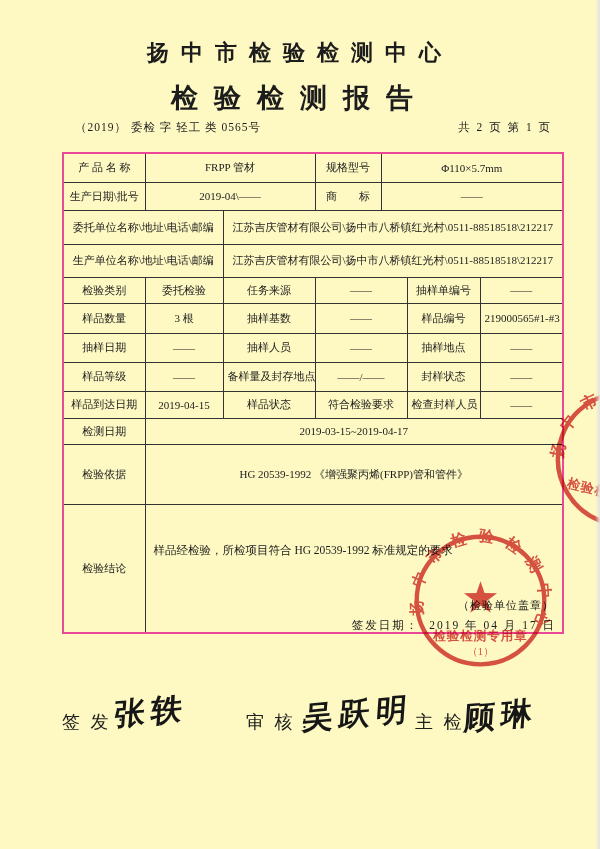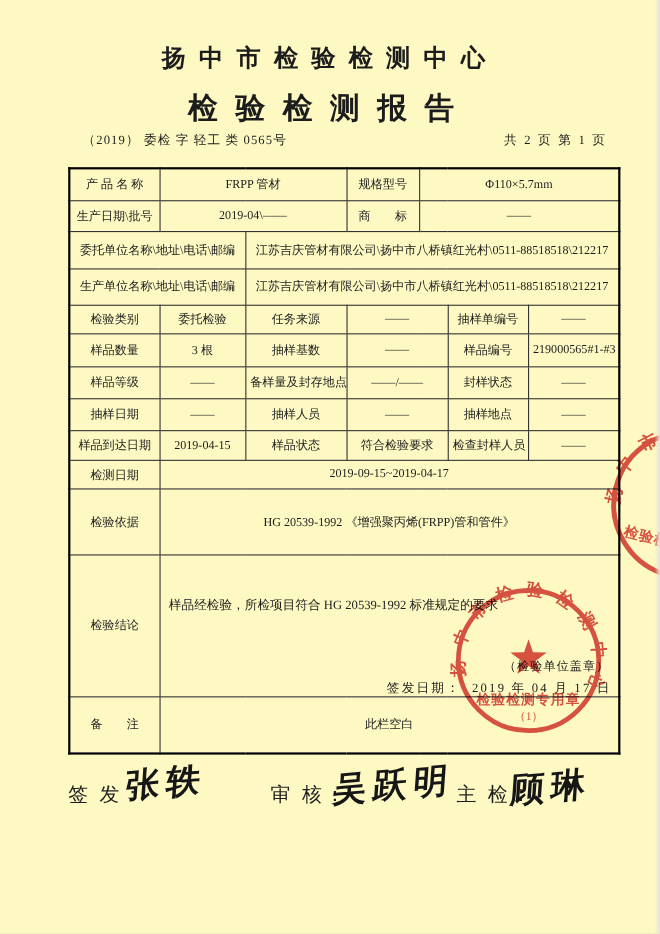--- a/index.html
+++ b/index.html
@@ -13,21 +13,21 @@
     background:linear-gradient(to left,#e2e2e2,rgba(255,255,255,0));}
   .t1{position:absolute;top:38px;left:0;width:100%;text-align:center;
     font-size:22px;font-weight:bold;letter-spacing:12px;}
   .t2{position:absolute;top:80px;left:0;width:100%;text-align:center;
     font-size:27px;font-weight:bold;letter-spacing:16px;}
   .hdr-no{position:absolute;top:120px;left:75px;font-size:11.5px;letter-spacing:1px;}
   .hdr-page{position:absolute;top:120px;right:48px;font-size:11.5px;letter-spacing:2px;}
   table.doc{
     position:absolute;left:62px;top:152px;width:500px;
     border-collapse:collapse;table-layout:fixed;
-    border:2px solid #000000;
+    border:2px solid #ec4899;
   }
   table.doc td{
     border:1px solid #333;font-size:11px;text-align:center;
     vertical-align:middle;padding:0 4px;white-space:pre;overflow:hidden;
   }
   td.left{text-align:left;padding-left:8px;}
   td.tight{font-size:10px;letter-spacing:0;margin-left:29px;}
   td.small{font-size:10px;}
   td.rel{position:relative;}
   .concl-text{position:absolute;top:38px;left:8px;font-size:11.5px;white-space:pre;}
@@ -97,62 +97,58 @@
     </tr>
     <tr style="height:30px">
       <td>样品数量</td>
       <td>3 根</td>
       <td>抽样基数</td>
       <td colspan="2">——</td>
       <td>样品编号</td>
       <td class="tight">219000565#1-#3</td>
     </tr>
     <tr style="height:29px">
+      <td>抽样日期</td>
+      <td>——</td>
+      <td>抽样人员</td>
+      <td colspan="2">——</td>
+      <td>抽样地点</td>
+      <td>——</td>
+    </tr>
+    <tr style="height:29px">
       <td>样品等级</td>
       <td>——</td>
       <td class="tight">备样量及封存地点</td>
       <td colspan="2">——/——</td>
       <td>封样状态</td>
-      <td>——</td>
-    </tr>
-    <tr style="height:29px">
-      <td>抽样日期</td>
-      <td>——</td>
-      <td>抽样人员</td>
-      <td colspan="2">——</td>
-      <td>抽样地点</td>
       <td>——</td>
     </tr>
     <tr style="height:27px">
       <td>样品到达日期</td>
       <td>2019-04-15</td>
       <td>样品状态</td>
       <td colspan="2">符合检验要求</td>
       <td class="tight">检查封样人员</td>
       <td>——</td>
     </tr>
     <tr style="height:26px">
       <td>检测日期</td>
-      <td colspan="6">2019-09-15~2019-04-17</td>
+      <td colspan="6">2019-03-15~2019-04-17</td>
     </tr>
     <tr style="height:60px">
       <td>检验依据</td>
       <td colspan="6" class="left">HG 20539-1992 《增强聚丙烯(FRPP)管和管件》</td>
     </tr>
     <tr style="height:129px">
       <td>检验结论</td>
       <td colspan="6" class="rel">
         <div class="concl-text">样品经检验，所检项目符合 HG 20539-1992 标准规定的要求</div>
         <div class="seal-hint">（检验单位盖章）</div>
         <div class="issue-line"><span>签发日期：</span><span>2019 年 04 月 17 日</span></div>
       </td>
-    </tr>
-    <tr style="height:52px">
-      <td>备　　注</td>
-      <td colspan="6" class="left">此栏空白</td>
     </tr>
   </tbody>
     </table>
 
   <svg id="stamp-main" class="stamp-svg" width="145" height="145" viewBox="0 0 150 150">
     <g id="stampdefA">
       <circle cx="75" cy="75" r="66" fill="none" stroke="currentColor" stroke-width="4.5"></circle>
       <path id="ringA" d="M 19.4 100 A 61 61 0 1 1 130.6 100" fill="none"></path>
       <g transform="rotate(10 75 75)">
         <text font-size="16" font-weight="bold" fill="currentColor">

